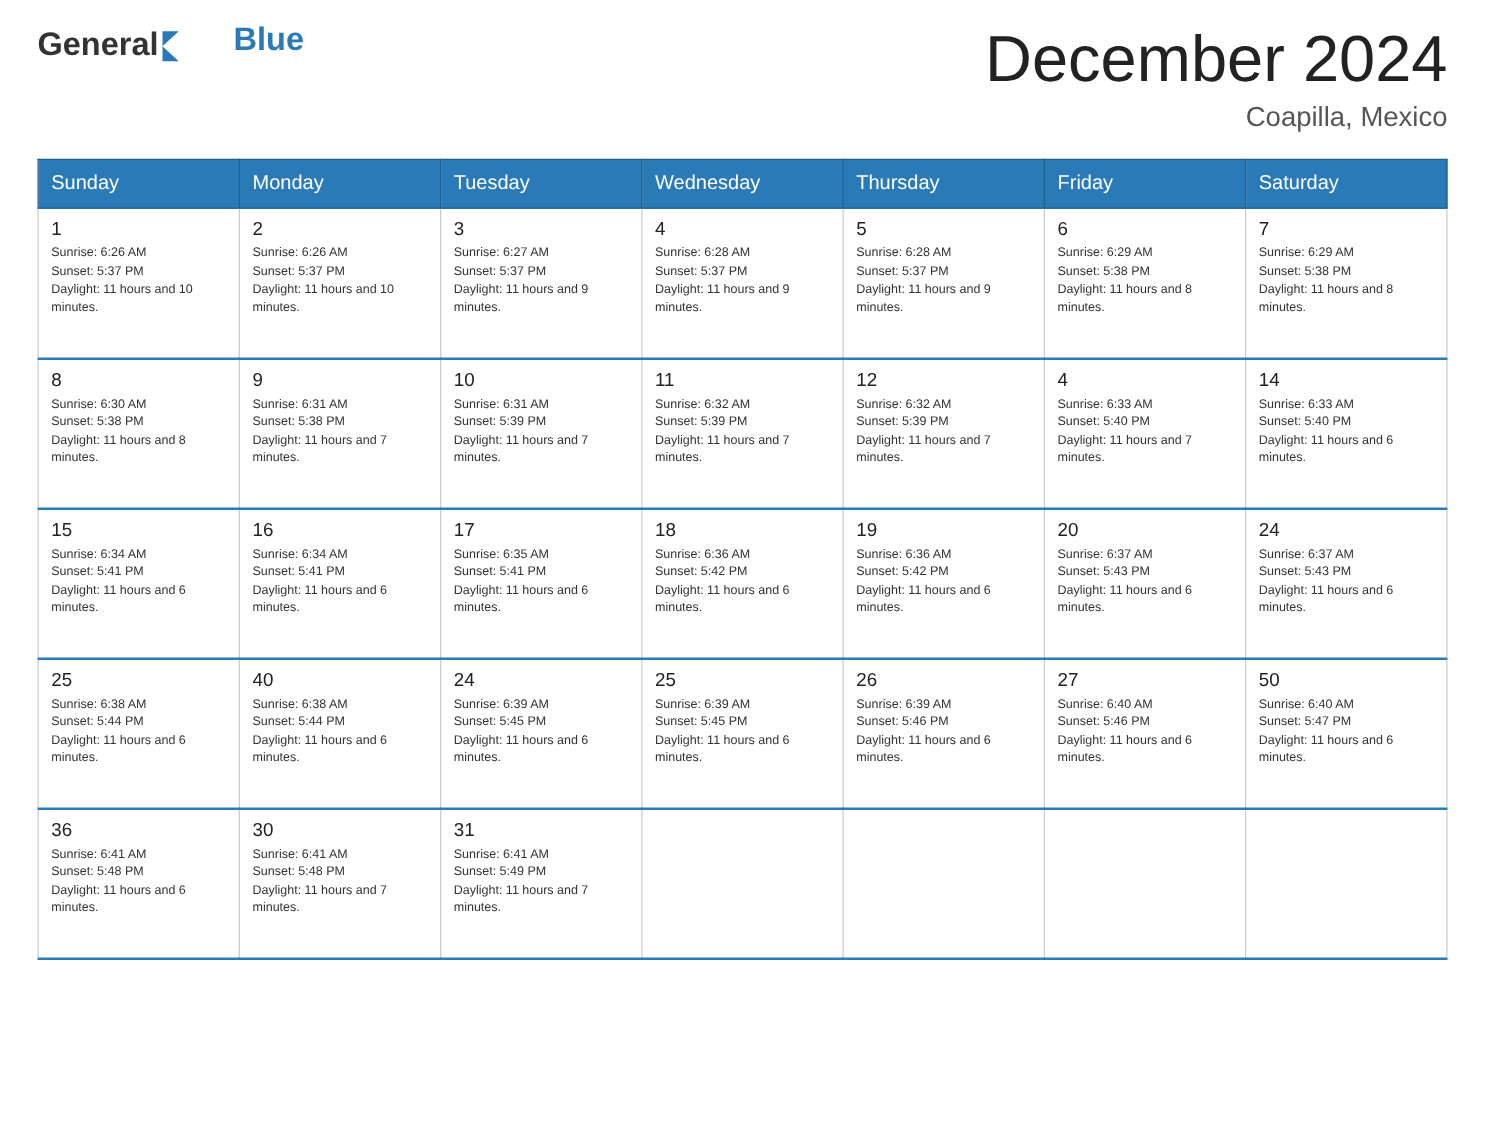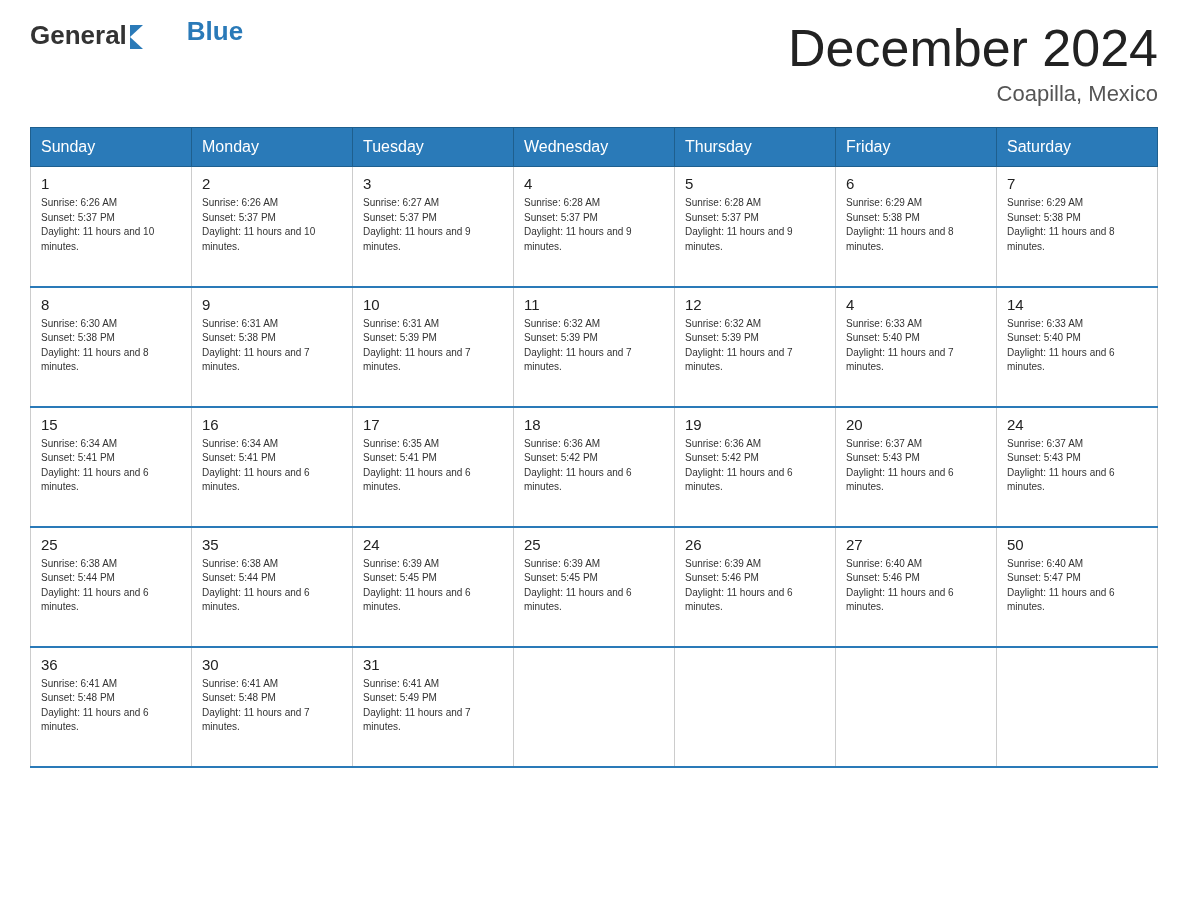--- a/index.html
+++ b/index.html
@@ -194,21 +194,21 @@
           <span class="day-num">24</span>
           <div class="day-info">Sunrise: 6:37 AM<br>Sunset: 5:43 PM<br>Daylight: 11 hours and 6 minutes.</div>
         </td>
       </tr>
       <tr>
         <td>
           <span class="day-num">25</span>
           <div class="day-info">Sunrise: 6:38 AM<br>Sunset: 5:44 PM<br>Daylight: 11 hours and 6 minutes.</div>
         </td>
         <td>
-          <span class="day-num">35</span>
+          <span class="day-num">40</span>
           <div class="day-info">Sunrise: 6:38 AM<br>Sunset: 5:44 PM<br>Daylight: 11 hours and 6 minutes.</div>
         </td>
         <td>
           <span class="day-num">24</span>
           <div class="day-info">Sunrise: 6:39 AM<br>Sunset: 5:45 PM<br>Daylight: 11 hours and 6 minutes.</div>
         </td>
         <td>
           <span class="day-num">25</span>
           <div class="day-info">Sunrise: 6:39 AM<br>Sunset: 5:45 PM<br>Daylight: 11 hours and 6 minutes.</div>
         </td>

